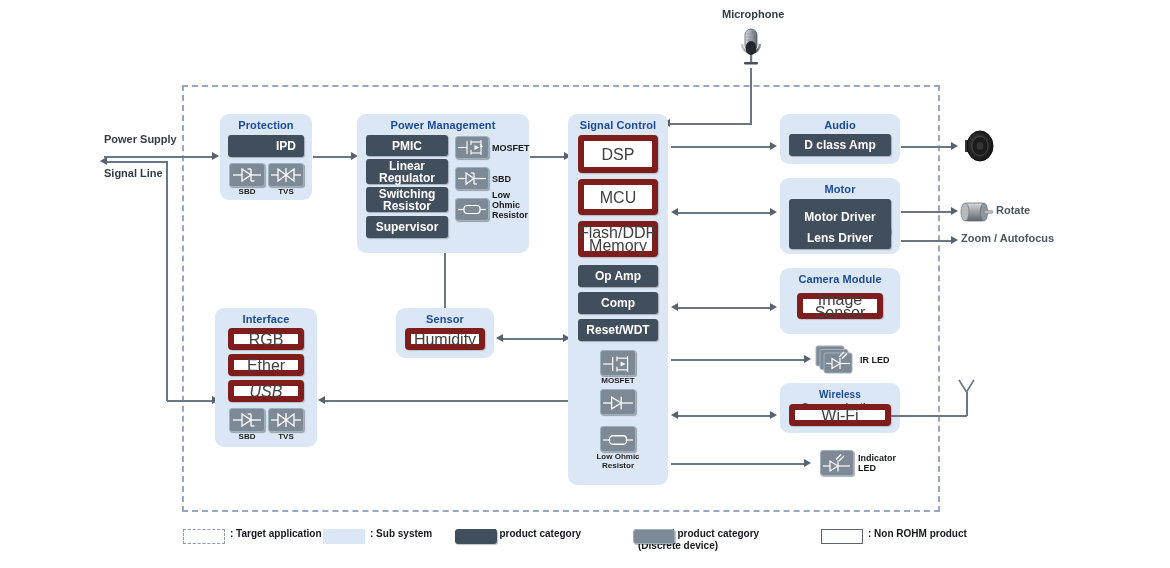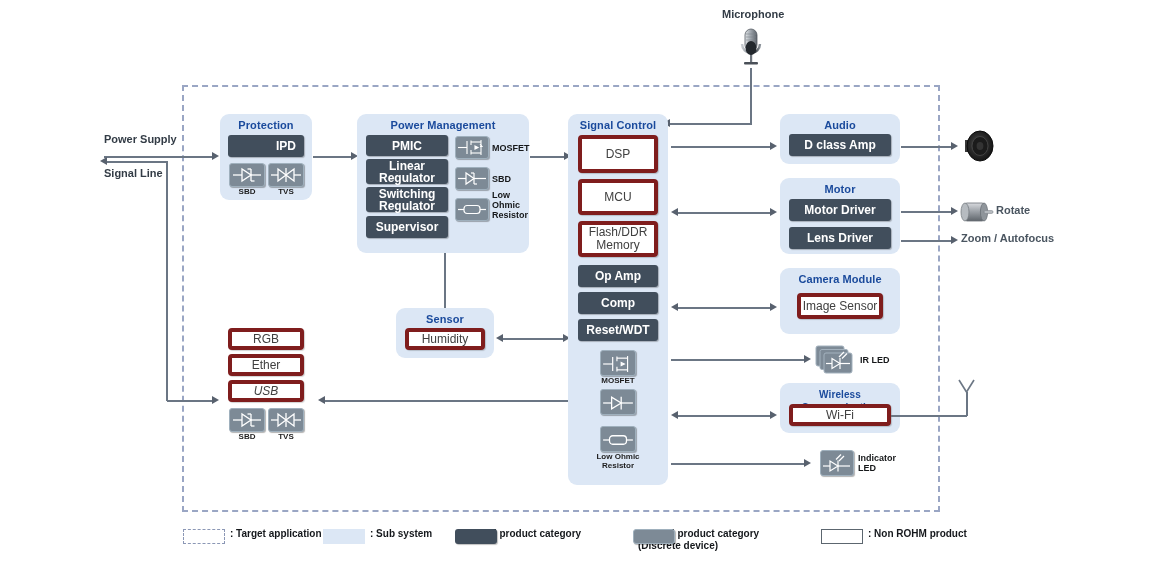--- a/index.html
+++ b/index.html
@@ -32,22 +32,22 @@
   .rohm {
     position:absolute; background:#414e5c; color:#ffffff;
     border-radius:3px; font-weight:bold; font-size:12px;
     display:flex; align-items:center; justify-content:center;
     text-align:center; line-height:12px;
     box-shadow:1px 1px 1px rgba(0,0,0,.25);
   }
   
   .nonrohm {
     position:absolute; background:#ffffff; color:#404040;
-    border:4px solid #7f1d1d; border-radius:4px;
-    font-size:12px; display:flex; align-items:center;
+    border:6px solid #7f1d1d; border-radius:4px;
+    font-size:16px; display:flex; align-items:center;
     justify-content:center; text-align:center; line-height:13px;
     box-shadow:1px 1px 1px rgba(0,0,0,.18);
   }
   
   .disc {
     position:absolute; background:#7d8a96; border:1px solid #9fb0bd;
     border-radius:3px; box-shadow:1px 1px 1px rgba(0,0,0,.3);
   }
   .disc svg { display:block; }
   .disc-label {
@@ -178,21 +178,21 @@
   <div class="ln lnh" style="left:313px; top:156px; width:40px;"></div>
   <div class="arw arw-r" style="left:351px; top:152px;"></div>
 
   <div class="subsys" style="left:357px; top:114px; width:172px; height:139px;">
     <div class="subsys-title">Power Management</div>
   </div>
   <div class="rohm" style="left:366px; top:135px; width:82px; height:21px;">PMIC</div>
   <div class="rohm" style="left:366px; top:159px; width:82px; height:25px; white-space:pre-line;">Linear
 Regulator</div>
   <div class="rohm" style="left:366px; top:187px; width:82px; height:25px; white-space:pre-line;">Switching
-Regulator</div>
+Resistor</div>
   <div class="rohm" style="left:366px; top:216px; width:82px; height:22px;">Supervisor</div>
 
   <div class="disc" style="left:455px; top:136px; width:34px; height:23px;">
     <svg width="32" height="21" viewBox="0 0 32 21">
       <g stroke="#ffffff" stroke-width="1.1" fill="none">
         <line x1="2" y1="10.5" x2="11" y2="10.5"></line>
         <line x1="11" y1="4" x2="11" y2="17"></line>
         <line x1="15" y1="3.5" x2="15" y2="8"></line>
         <line x1="15" y1="13" x2="15" y2="17.5"></line>
         <line x1="15" y1="5" x2="25" y2="5"></line>
@@ -229,20 +229,23 @@
   <div class="tiny-label" style="left:492px; top:190px;">Low
 Ohmic
 Resistor</div>
 
   <div class="ln lnh" style="left:530px; top:156px; width:36px;"></div>
   <div class="arw arw-r" style="left:564px; top:152px;"></div>
 
   <div class="ln lnv" style="left:444px; top:253px; height:58px;"></div>
   <div class="arw arw-d" style="left:440px; top:309px;"></div>
 
+  <div class="subsys" style="left:215px; top:308px; width:102px; height:139px;">
+    <div class="subsys-title">Interface</div>
+  </div>
   <div class="nonrohm" style="left:228px; top:328px; width:76px; height:22px;">RGB</div>
   <div class="nonrohm" style="left:228px; top:354px; width:76px; height:22px;">Ether</div>
   <div class="nonrohm" style="left:228px; top:380px; width:76px; height:22px;font-style:italic;">USB</div>
   <div class="disc" style="left:229px; top:408px; width:36px; height:24px;">
     <svg width="34" height="22" viewBox="0 0 34 22">
       <g stroke="#ffffff" stroke-width="1.3" fill="none">
         <line x1="3" y1="11" x2="12" y2="11"></line>
         <path d="M12 5 L12 17 L21 11 Z"></path>
         <path d="M21 5 L21 17"></path>
           <path d="M21 5 L17.5 5"></path>
@@ -350,21 +353,21 @@
       <path d="M5 13 L12 13 L20 5 L20 33 L12 25 L5 25 Z" fill="#3a3a3a"></path>
       <ellipse cx="20" cy="19" rx="13" ry="15" fill="url(#spk)" stroke="#0c0c0c" stroke-width="1"></ellipse>
       <ellipse cx="20" cy="19" rx="8" ry="9.5" fill="#1b1b1b" stroke="#4a4a4a" stroke-width="0.8"></ellipse>
       <ellipse cx="20" cy="19" rx="3.4" ry="4" fill="#333"></ellipse>
     </svg>
   </div>
 
   <div class="subsys" style="left:780px; top:178px; width:120px; height:76px;">
     <div class="subsys-title">Motor</div>
   </div>
-  <div class="rohm" style="left:789px; top:199px; width:102px; height:22px;">Motor Driver</div>
+  <div class="rohm" style="left:789px; top:199px; width:102px; height:36px;">Motor Driver</div>
   <div class="rohm" style="left:789px; top:227px; width:102px; height:22px;">Lens Driver</div>
   <div class="ln lnh" style="left:678px; top:212px; width:94px;"></div>
   <div class="arw arw-l" style="left:671px; top:208px;"></div>
   <div class="arw arw-r" style="left:770px; top:208px;"></div>
 
   <div class="ln lnh" style="left:901px; top:211px; width:52px;"></div>
   <div class="arw arw-r" style="left:951px; top:207px;"></div>
   <div style="position:absolute; left:960px; top:198px;">
     <svg width="34" height="28" viewBox="0 0 34 28">
       <defs>

